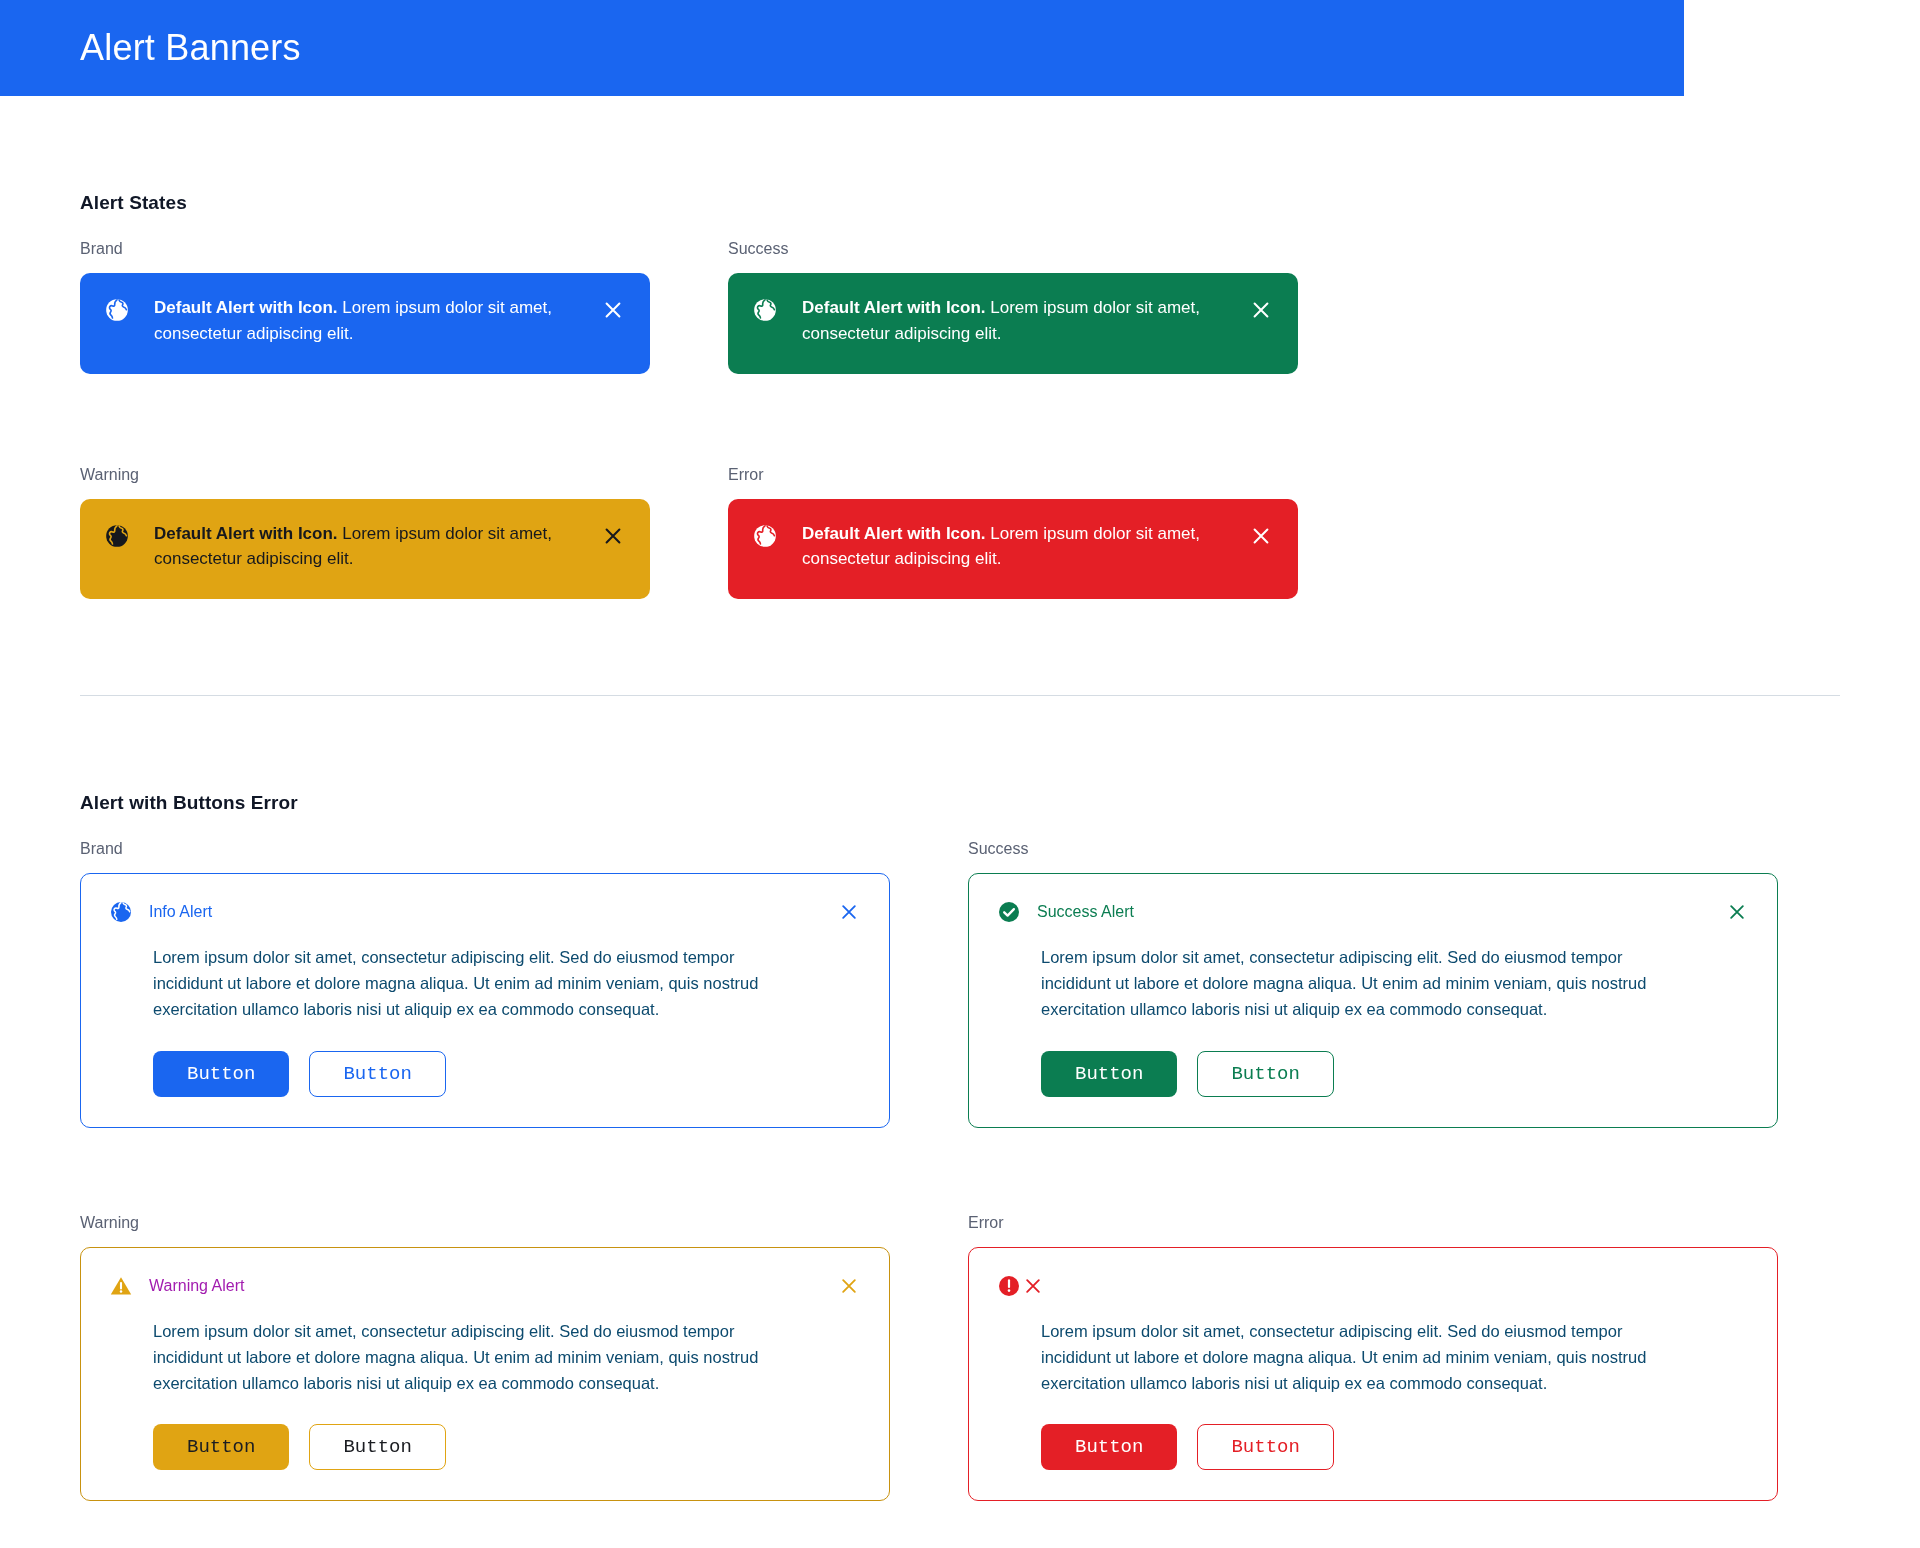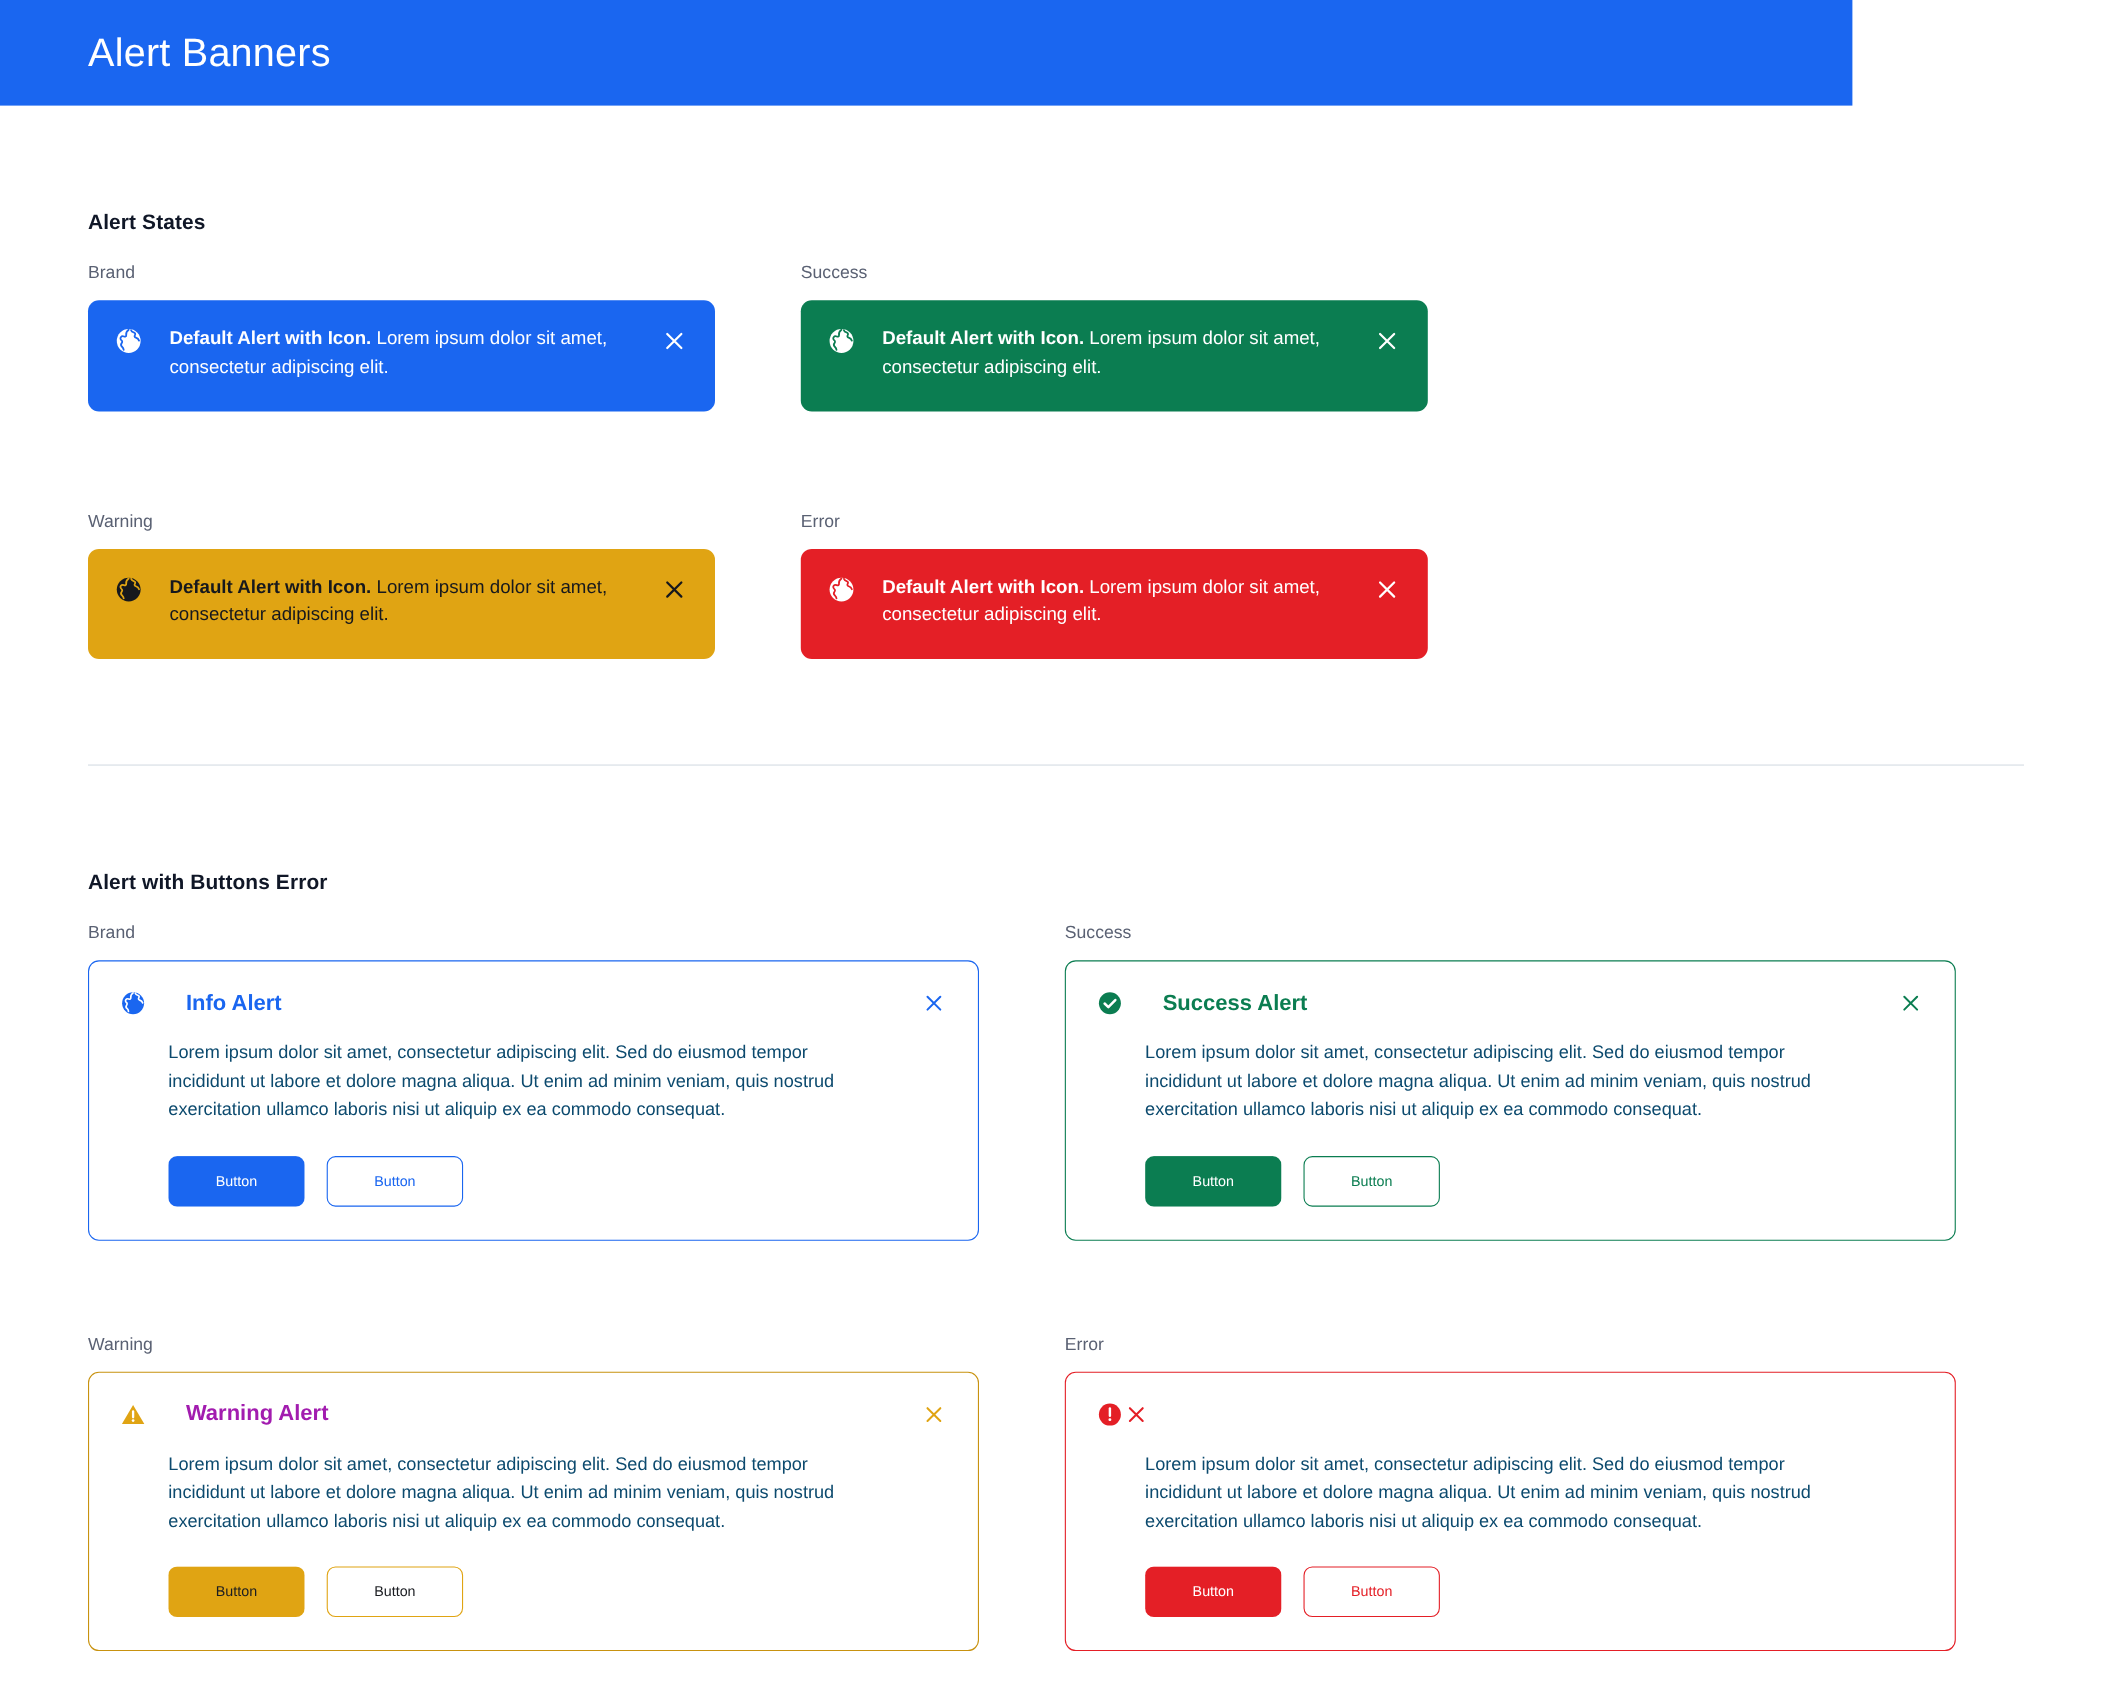--- a/index.html
+++ b/index.html
@@ -121,23 +121,23 @@
   }
   .card-head {
     display: flex;
     align-items: center;
   }
   .card-head .c-icon {
     width: 24px; height: 24px;
     flex: 0 0 24px;
   }
   .card-head .c-title {
-    margin-left: 36px;
-    font-size: 20px;
-    font-weight: 700;
+    margin-left: 16px;
+    font-size: 16px;
+    font-weight: 400;
     flex: 1 1 auto;
   }
   .card-head .c-close {
     width: 24px; height: 24px;
     flex: 0 0 24px;
     cursor: pointer;
     display: flex; align-items: center; justify-content: center;
   }
   .card-body {
     margin-left: 44px;
@@ -150,22 +150,22 @@
   .card-actions {
     margin-left: 44px;
     margin-top: 28px;
     display: flex;
     gap: 20px;
   }
   .btn {
     min-width: 124px;
     height: 46px;
     border-radius: 8px;
-    font-size: 13px;
-    font-family: Liberation Sans, sans-serif;
+    font-size: 19px;
+    font-family: Liberation Mono, monospace;
     display: inline-flex;
     align-items: center;
     justify-content: center;
     cursor: pointer;
     border: 1px solid transparent;
     padding: 0 33px;
   }
   .btn.outline { background: #ffffff; }
 
   

